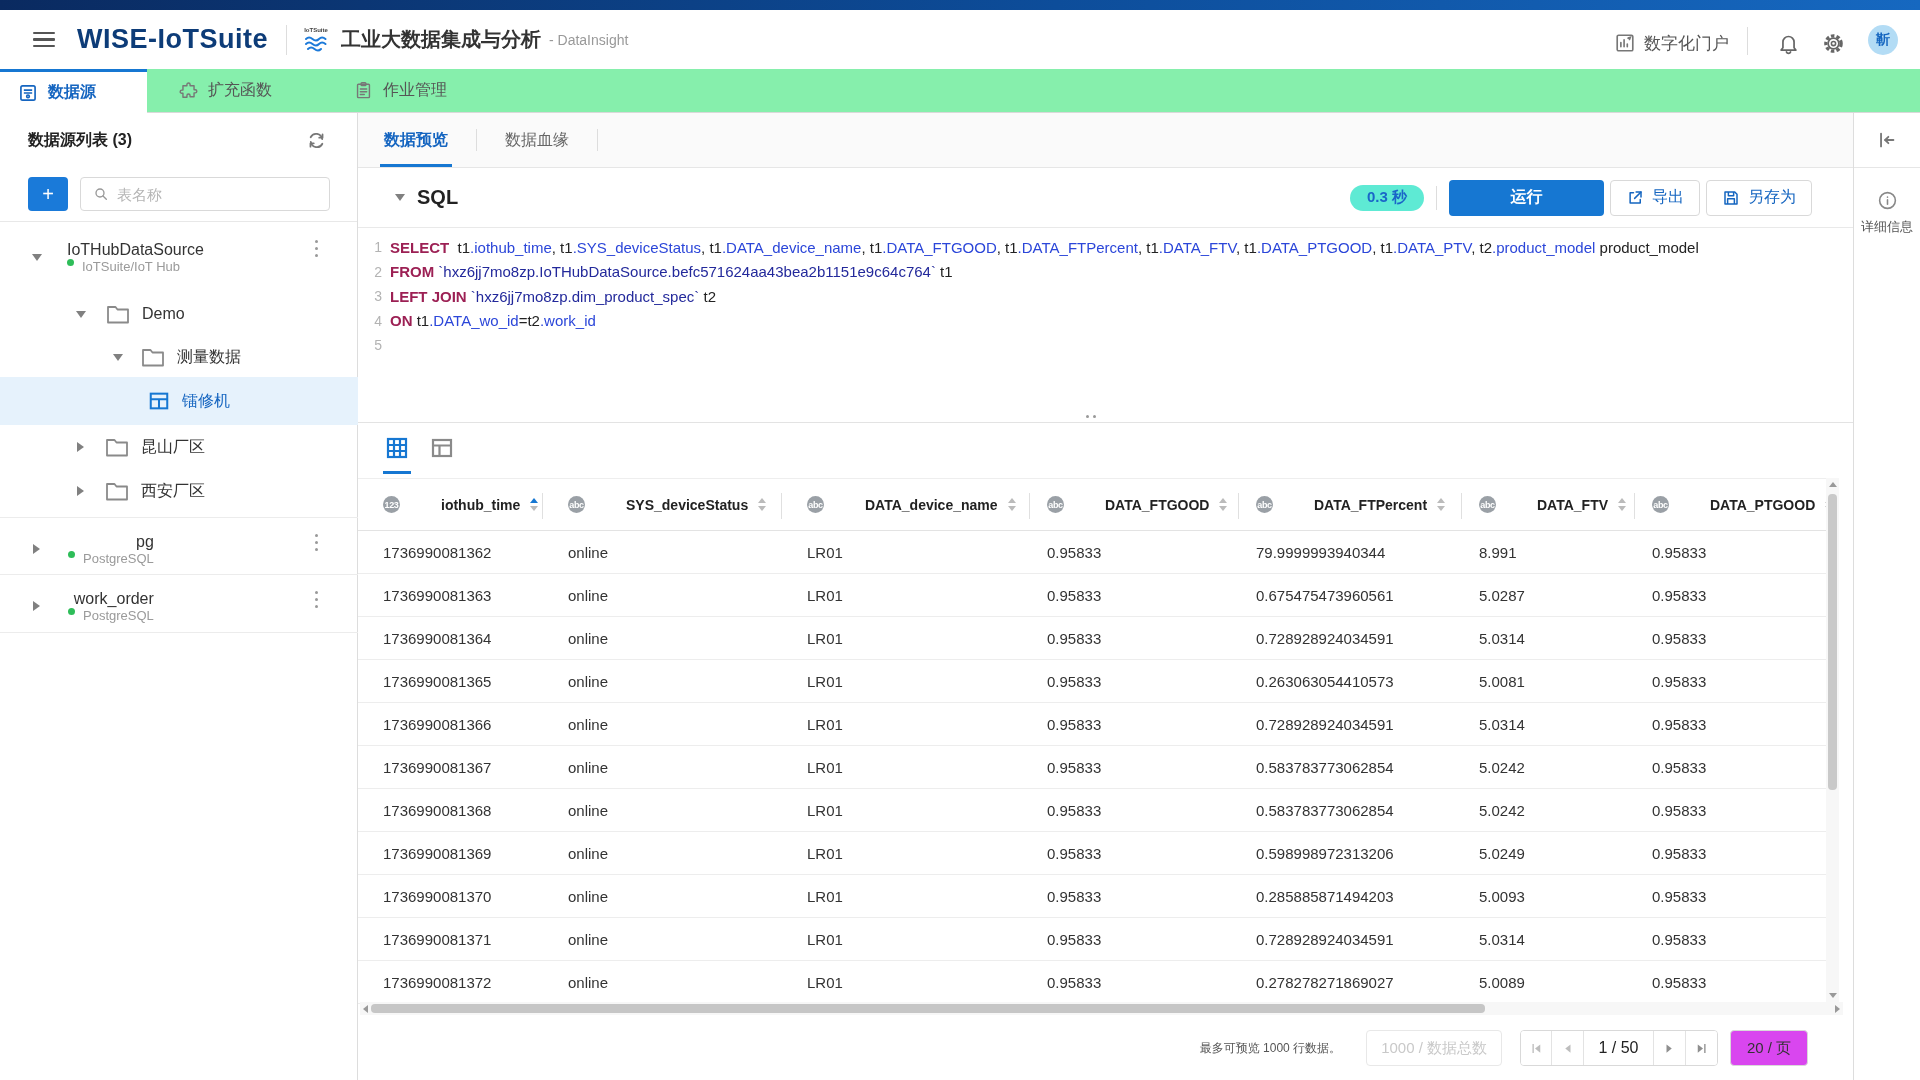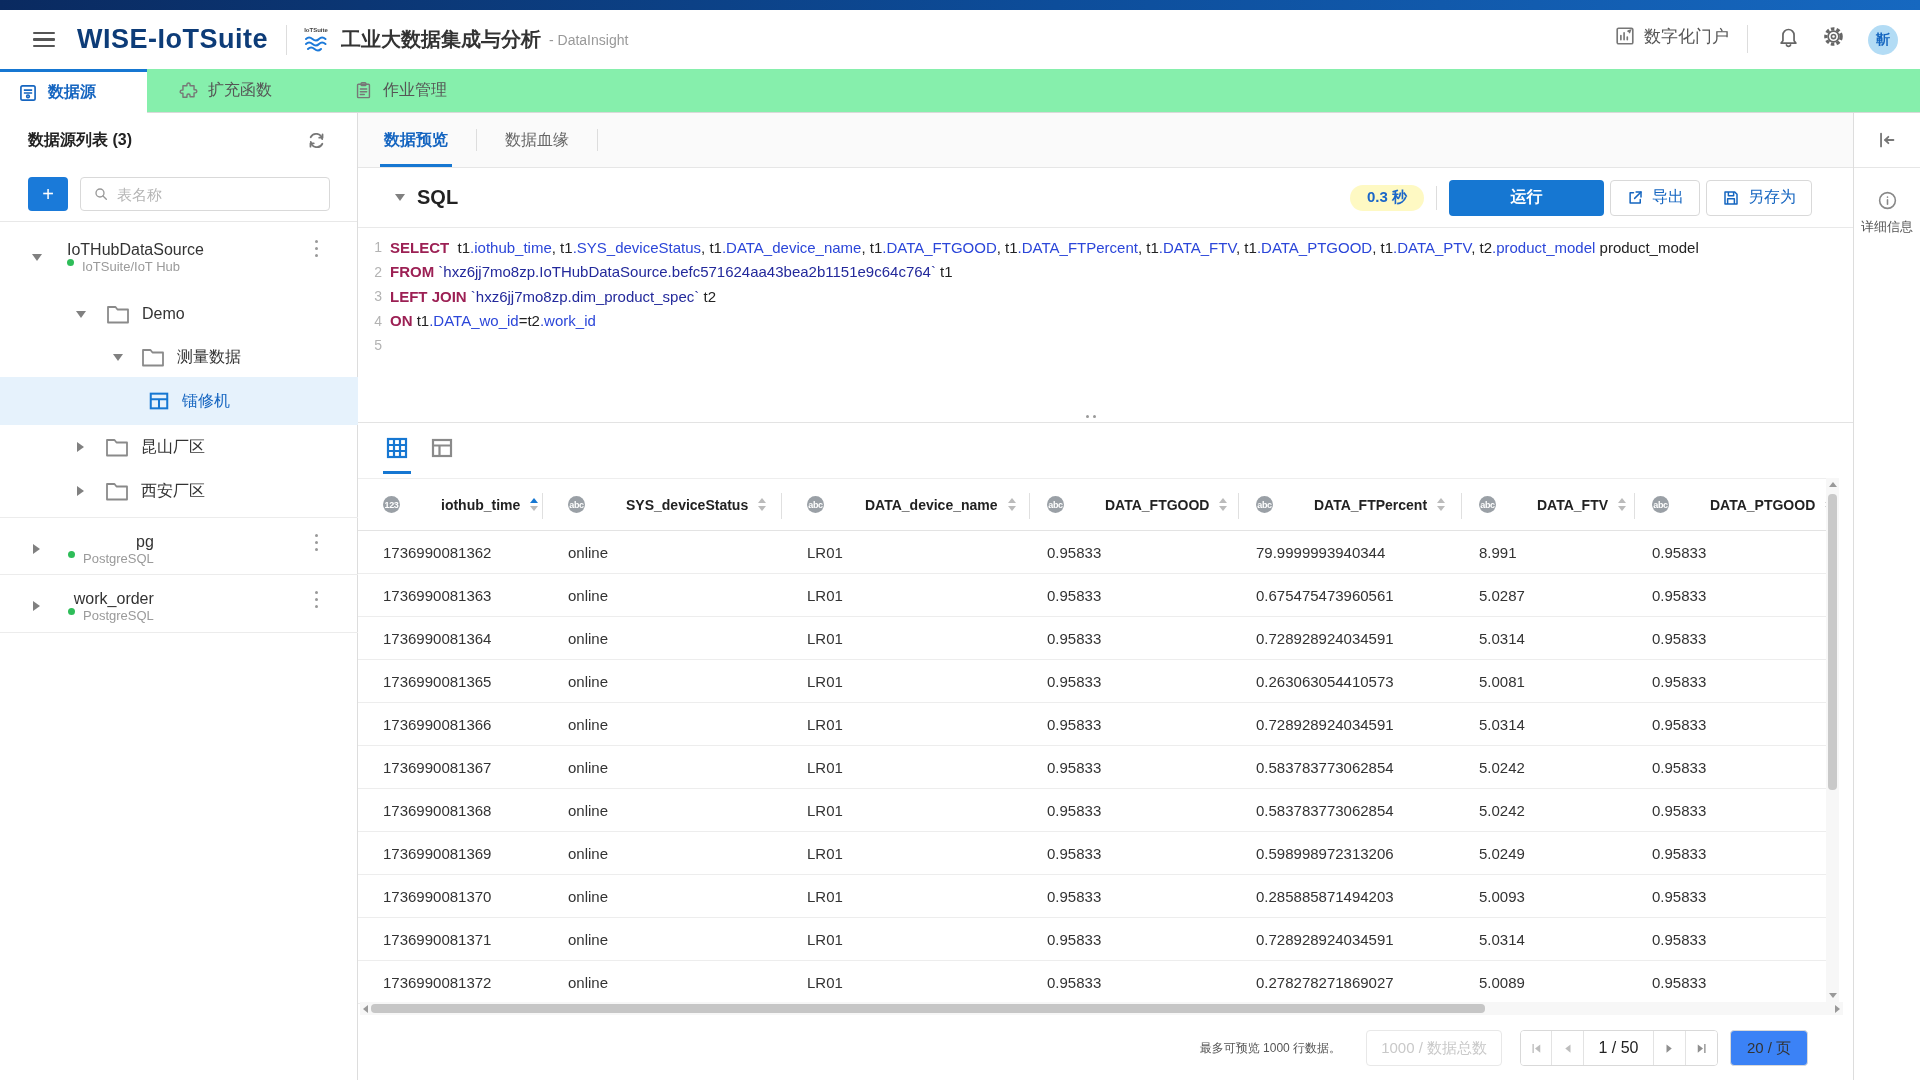--- a/index.html
+++ b/index.html
@@ -15,21 +15,21 @@
   .appbar { position:absolute; left:0; top:10px; width:1920px; height:59px; background:#fff;
     display:flex; align-items:center; }
   .hamburger { width:22px; height:16px; margin-left:33px; display:flex; flex-direction:column; justify-content:space-between; cursor:pointer; }
   .hamburger span { display:block; height:2.4px; background:#555; border-radius:1px; }
   .logo { margin-left:22px; font-size:27px; font-weight:bold; color:#0d3c78; letter-spacing:.5px; }
   .vdiv { width:1px; height:30px; background:#ddd; margin:0 14px 0 18px; }
   .prod-logo { width:30px; height:34px; display:flex; flex-direction:column; align-items:center; justify-content:center; }
   .prod-logo .pl-txt { font-size:6px; color:#444; font-weight:bold; line-height:7px; }
   .app-title { margin-left:10px; font-size:20px; font-weight:bold; color:#333; }
   .app-sub { margin-left:8px; font-size:14px; color:#999; }
-  .appbar-right { margin-left:auto; display:flex; align-items:flex-start; margin-right:22px; }
+  .appbar-right { margin-left:auto; display:flex; align-items:flex-end; margin-right:22px; }
   .portal { display:flex; align-items:center; gap:8px; color:#555; font-size:17px; cursor:pointer; }
   .appbar-right .vdiv2 { width:1px; height:28px; background:#ddd; margin:0 18px; }
   .icon-btn { color:#666; margin:0 11px; cursor:pointer; display:flex; }
   .avatar { width:30px; height:30px; border-radius:50%; background:#b3dcf5; color:#1566c0;
     font-size:14px; font-weight:bold; display:flex; align-items:center; justify-content:center; margin-left:12px; cursor:pointer; }
 
   
   .tabbar { position:absolute; left:0; top:69px; width:1920px; height:44px; background:#86efac;
     border-bottom:1px solid #d9d9d9; display:flex; }
   .mtab { display:flex; align-items:center; gap:10px; font-size:16px; color:#555; cursor:pointer; padding:0 20px; }
@@ -85,21 +85,21 @@
   .ptab:first-of-type { margin-left:24px; }
   .ptab.active { color:#1565c0; font-weight:bold; }
   .ptab.active::after { content:""; position:absolute; left:-2px; right:-2px; bottom:0; height:3px; background:#1677d2; }
   .ptab-div { width:1px; height:22px; background:#ddd; margin:0 26px; }
 
   
   .sql-toolbar { position:absolute; left:0; top:55px; width:100%; height:60px; border-bottom:1px solid #e9e9e9;
     display:flex; align-items:center; }
   .sql-caret { margin-left:37px; }
   .sql-title { margin-left:12px; font-size:20px; font-weight:bold; color:#222; }
-  .duration-badge { margin-left:auto; height:26px; padding:0 17px; background:#fef9c3; border-radius:13px;
+  .duration-badge { margin-left:auto; height:26px; padding:0 17px; background:#5eead4; border-radius:13px;
     color:#1a66c8; font-size:15px; font-weight:bold; display:flex; align-items:center; }
   .tb-div { width:1px; height:24px; background:#ddd; margin:0 12px; }
   .run-btn { width:155px; height:36px; background:#1677d2; color:#fff; border:none; border-radius:4px;
     font-size:16px; font-weight:bold; cursor:pointer; font-family:"Liberation Sans",sans-serif; }
   .btn-outline { height:36px; border:1px solid #d9d9d9; background:#fff; border-radius:4px; color:#1565c0;
     font-size:16px; display:flex; align-items:center; gap:8px; padding:0 15px; cursor:pointer; margin-left:6px;
     font-family:"Liberation Sans",sans-serif; }
   .btn-outline:last-of-type { margin-right:41px; }
 
   
@@ -160,21 +160,21 @@
   .foot-note { font-size:12px; color:#555; }
   .total-btn { margin-left:25px; height:36px; padding:0 14px; border:1px solid #e8e8e8; border-radius:4px;
     background:#fff; color:#c9c9c9; font-size:15px; font-family:"Liberation Sans",sans-serif; }
   .pager { margin-left:18px; height:36px; border:1px solid #d9d9d9; border-radius:4px; display:flex; align-items:center; overflow:hidden; }
   .pg-seg { height:36px; display:flex; align-items:center; justify-content:center; border-right:1px solid #e3e3e3; cursor:pointer; background:#fff; }
   .pg-seg:last-child { border-right:none; }
   .pg-first,.pg-last { width:31px; }
   .pg-prev,.pg-next { width:32px; }
   .pg-num { width:70px; font-size:16px; color:#222; cursor:default; }
   .perpage { margin-left:12px; height:36px; width:78px; border:1px solid #d9d9d9; border-radius:4px;
-    display:flex; align-items:center; justify-content:center; font-size:15px; color:#333; cursor:pointer; background:#3b82f6; }
+    display:flex; align-items:center; justify-content:center; font-size:15px; color:#333; cursor:pointer; background:#d946ef; }
   svg { display:block; }
 </style>
 </head>
 <body>
 
 <div class="screen">
   <div class="top-gradient"></div>
 
   <header class="appbar">
     <div class="hamburger">

